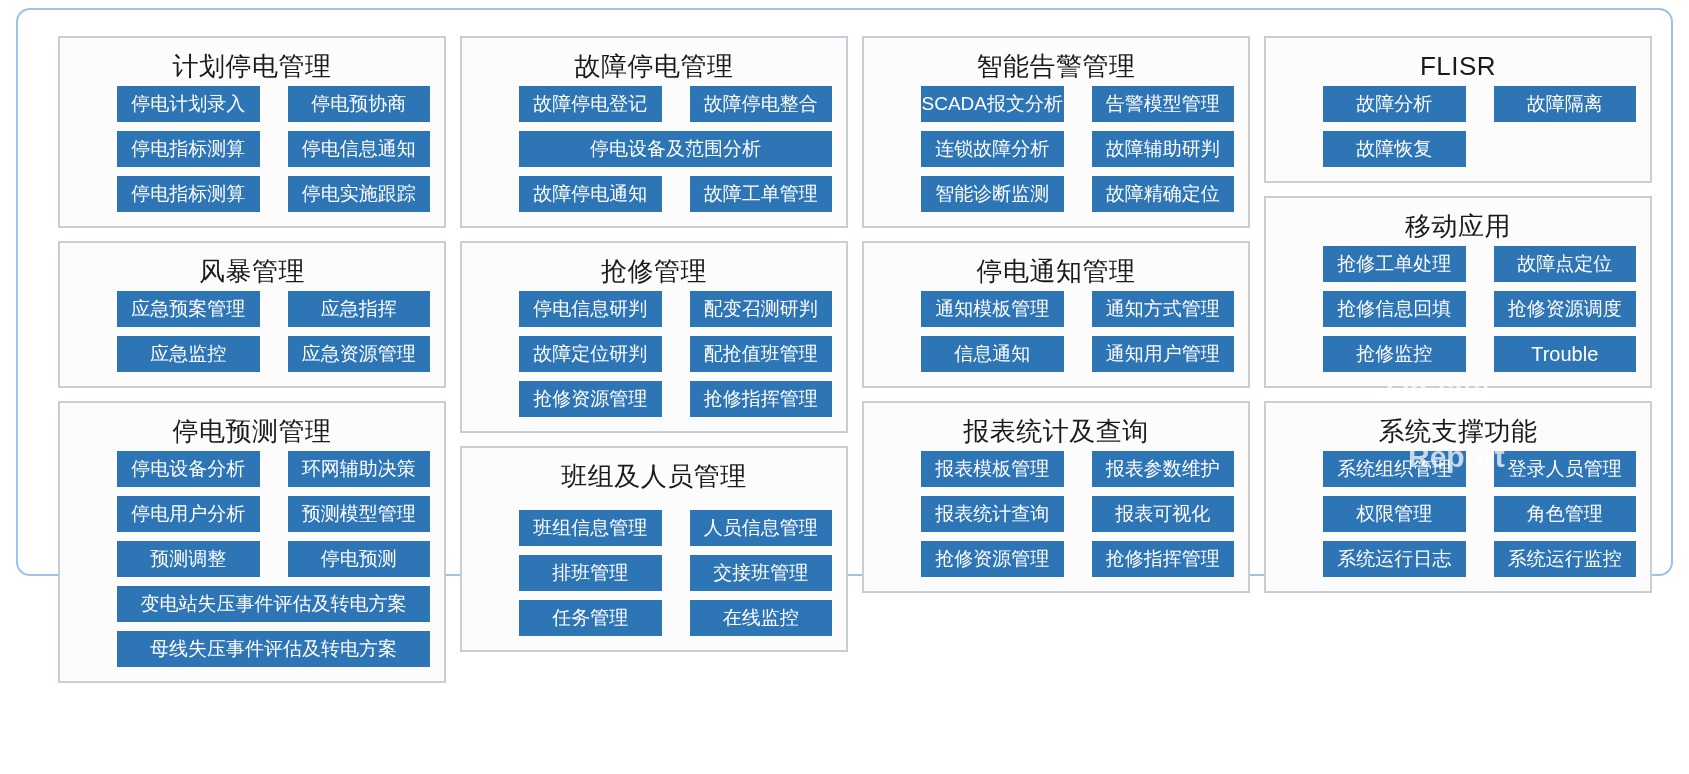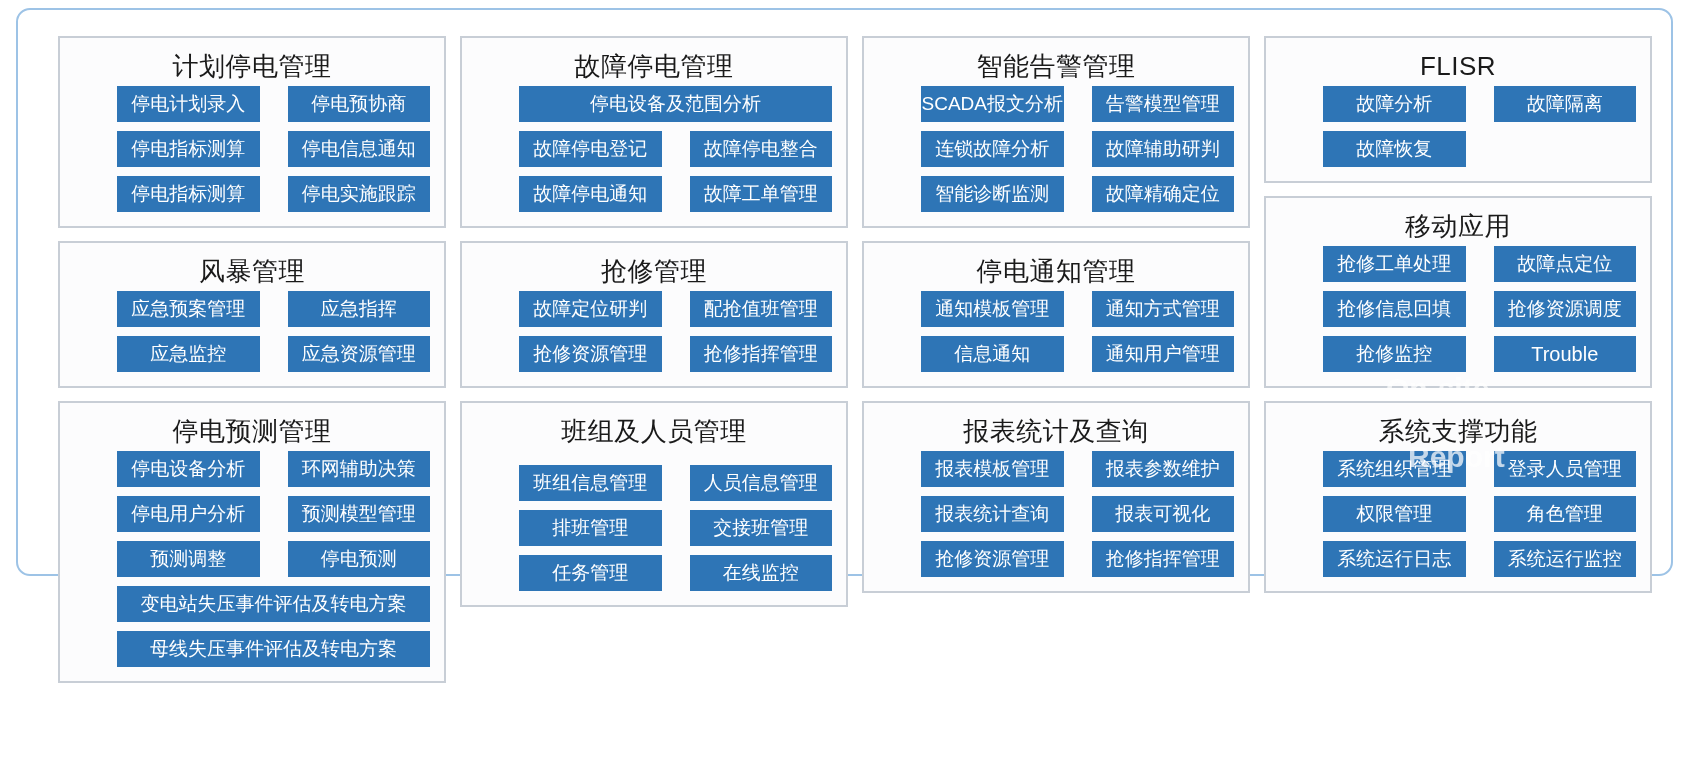--- a/index.html
+++ b/index.html
@@ -162,37 +162,41 @@
       </div>
 
     </div>
 
     <div class="col">
 
       <div class="panel">
         <div class="panel-title">故障停电管理</div>
         <div class="btn-rows">
           <div class="btn-row">
-            <div class="btn wide">停电设备及范围分析</div>
-          </div>
-          <div class="btn-row">
             <div class="btn">故障停电登记</div>
             <div class="btn">故障停电整合</div>
           </div>
           <div class="btn-row">
+            <div class="btn wide">停电设备及范围分析</div>
+          </div>
+          <div class="btn-row">
             <div class="btn">故障停电通知</div>
             <div class="btn">故障工单管理</div>
           </div>
         </div>
       </div>
 
       <div class="panel">
         <div class="panel-title">抢修管理</div>
         <div class="btn-rows">
           <div class="btn-row">
+            <div class="btn">停电信息研判</div>
+            <div class="btn">配变召测研判</div>
+          </div>
+          <div class="btn-row">
             <div class="btn">故障定位研判</div>
             <div class="btn">配抢值班管理</div>
           </div>
           <div class="btn-row">
             <div class="btn">抢修资源管理</div>
             <div class="btn">抢修指挥管理</div>
           </div>
         </div>
       </div>
 

